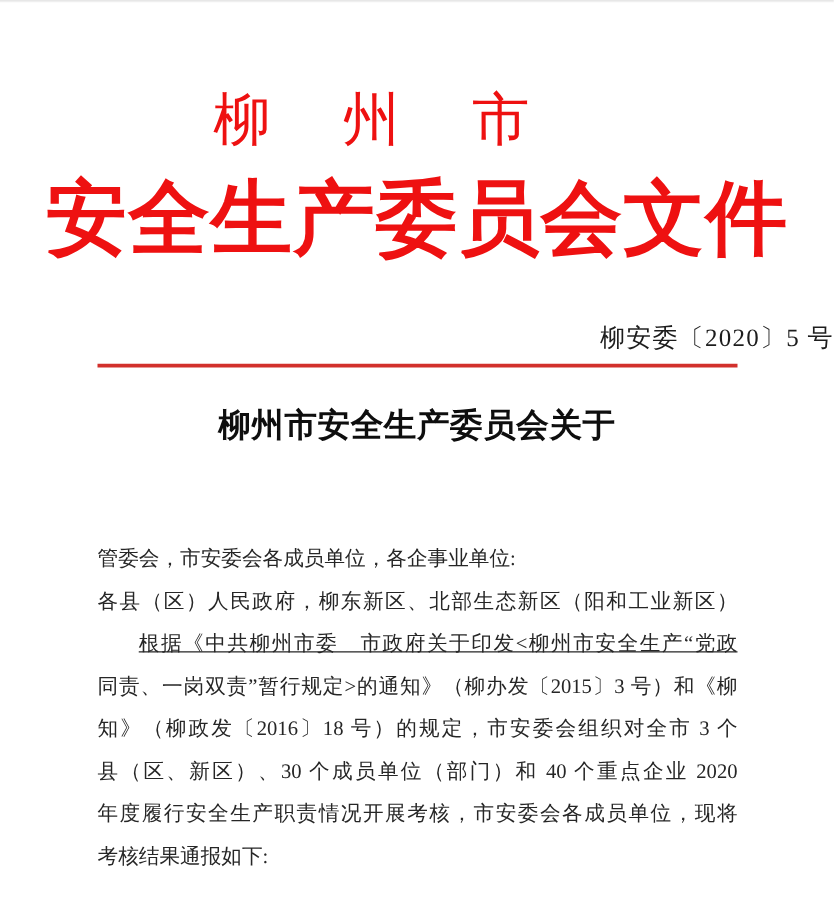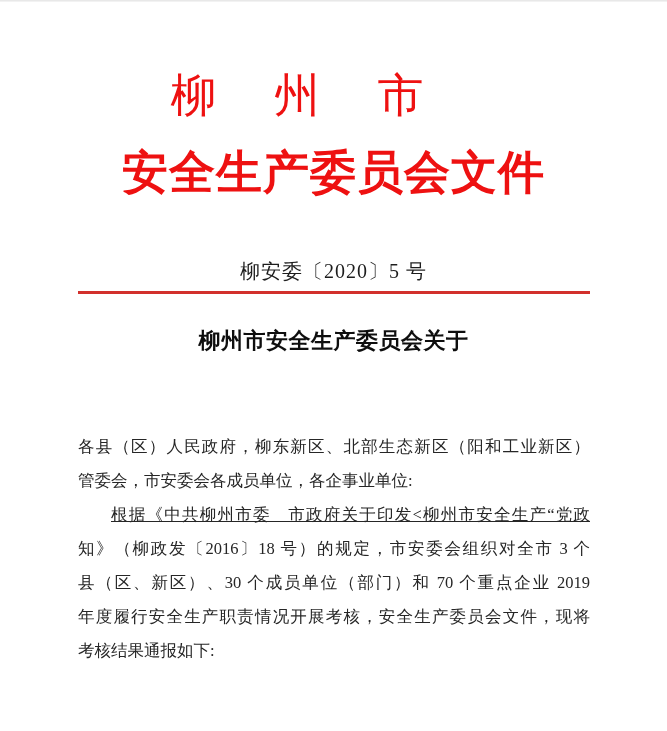--- a/index.html
+++ b/index.html
@@ -36,49 +36,48 @@
     line-height: 52px;
     word-spacing: 44px;
     letter-spacing: 1px;
   }
   .agency-name {
     position: absolute;
     top: 146px; left: 0;
     width: 667px;
     text-align: center;
     color: var(--red-text);
-    font-size: 46px;
+    font-size: 65px;
     font-weight: bold;
     line-height: 60px;
     letter-spacing: 1px;
-    font-family: Liberation Mono, monospace;
   }
   .doc-number {
     position: absolute;
     top: 258px; left: 0;
     width: 667px;
-    text-align: center;
+    text-align: right;
     color: #1d1d1d;
     font-size: 20px;
     line-height: 26px;
     letter-spacing: 1px;
   }
   .red-divider {
     position: absolute;
     top: 291px; left: 78px;
     width: 512px; height: 3px;
     background: var(--red-line);
   }
   .document-title {
     position: absolute;
     top: 322px; left: 0;
     width: 667px;
     text-align: center;
     color: var(--title-ink);
-    font-size: 22px;
+    font-size: 26px;
     font-weight: bold;
     line-height: 38px;
     letter-spacing: 0.5px;
   }
   .body-text {
     position: absolute;
     top: 430px; left: 78px;
     width: 512px;
     color: var(--ink);
     font-size: 16.5px;
@@ -110,20 +109,21 @@
 
 <div class="doc-number">柳安委〔2020〕5 号</div>
 
 <div class="red-divider"></div>
 
 <div class="document-title">
   <div>柳州市安全生产委员会关于</div>
 </div>
 
 <div class="body-text">
+  <div class="body-line">管委会，市安委会各成员单位，各企事业单位:</div>
   <div class="body-line justify">各县（区）人民政府，柳东新区、北部生态新区（阳和工业新区）</div>
-  <div class="body-line">管委会，市安委会各成员单位，各企事业单位:</div>
   <div class="body-line justify indent">根据《中共柳州市委　市政府关于印发&lt;柳州市安全生产“党政</div>
+  <div class="body-line justify">同责、一岗双责”暂行规定&gt;的通知》（柳办发〔2015〕3 号）和《柳</div>
   <div class="body-line justify">知》（柳政发〔2016〕18 号）的规定，市安委会组织对全市 3 个</div>
-  <div class="body-line justify">县（区、新区）、30 个成员单位（部门）和 70 个重点企业 2019</div>
-  <div class="body-line justify">年度履行安全生产职责情况开展考核，安全生产委员会文件，现将</div>
+  <div class="body-line justify">县（区、新区）、30 个成员单位（部门）和 40 个重点企业 2020</div>
+  <div class="body-line justify">年度履行安全生产职责情况开展考核，市安委会各成员单位，现将</div>
   <div class="body-line">考核结果通报如下:</div>
 </div>
 
 </body></html>

